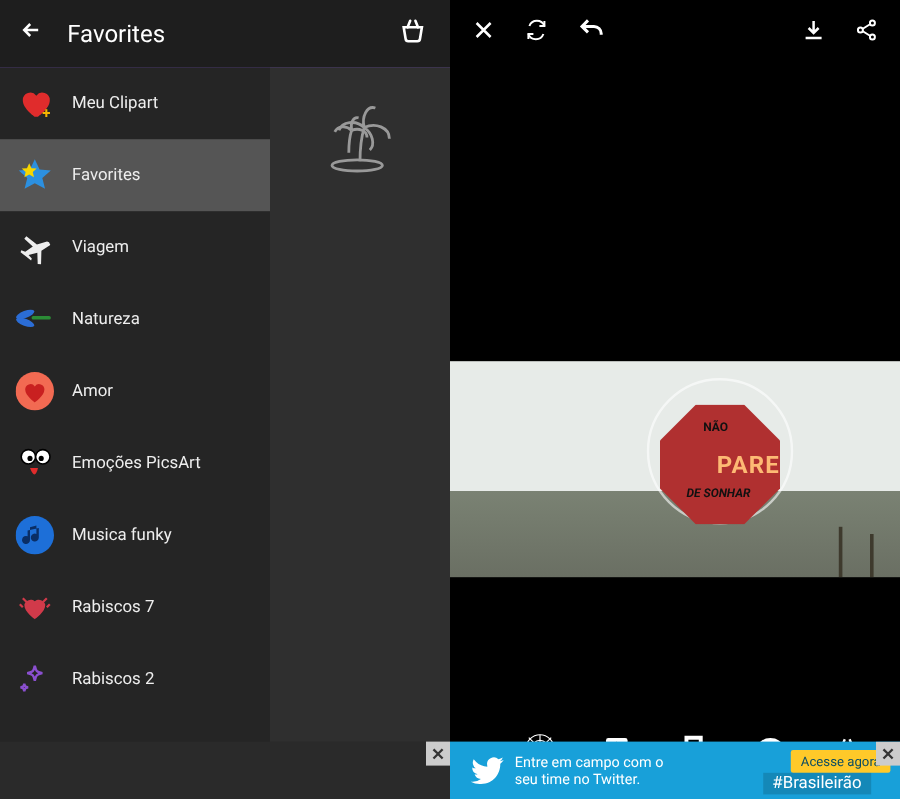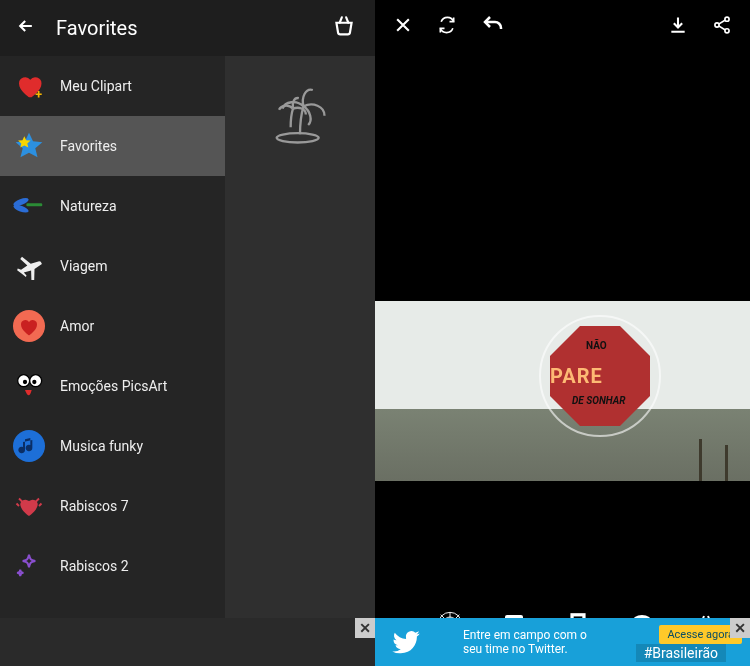--- a/index.html
+++ b/index.html
@@ -102,22 +102,22 @@
   }
   .stop-sign {
     position: absolute;
     top: 20px; right: 95px;
     width: 110px; height: 110px;
   }
   .octagon {
     width: 100px; height: 100px;
     background: #b03030;
     clip-path: polygon(30% 0%, 70% 0%, 100% 30%, 100% 70%, 70% 100%, 30% 100%, 0% 70%, 0% 30%);
-    margin: 5px auto 0 auto;
-    display:flex; align-items:center; justify-content:flex-start;
+    margin: 16px auto 0 auto;
+    display:flex; align-items:center; justify-content:flex-end;
     position: relative;
     border-radius: 18px;
   }
   .octagon-text {
     font-weight: bold; color:#fdba74; font-size: 20px; letter-spacing: 1px;
     text-align:center;
   }
   .overlay-txt { position:absolute; color:#111; font-size:10px; font-weight:bold; }
   .ov1 { top:14px; left:36px; }
   .ov2 { bottom:20px; left:22px; font-style: italic; }
@@ -151,21 +151,21 @@
     width:375px; background:#18a0d9; position:relative;
     display:flex; align-items:center; padding:0 8px;
     overflow:hidden;
   }
   .ad-close {
     position:absolute; top:0; right:0; width:20px; height:20px;
     background:#ccc; color:#333; font-size:14px; font-weight:bold;
     display:flex; align-items:center; justify-content:center; cursor:pointer;
   }
   .twitter-icon { width:30px; height:30px; margin:0 8px; }
-  .ad-text { color:#fff; font-size:12px; line-height:1.2; flex:1;margin-left:34px; }
+  .ad-text { color:#fff; font-size:12px; line-height:1.2; flex:1; }
   .ad-cta {
     background:#ffc929; color:#0a4c63; font-size:11px; padding:3px 8px; border-radius:2px;
     margin-bottom:16px;
   }
   .ad-hash { position:absolute; right:24px; bottom:4px; color:#fff; background:rgba(0,0,0,0.15); font-size:14px; padding:1px 8px; }
 </style>
 </head>
 <body>
 
 <div class="panel-left">
@@ -201,36 +201,36 @@
           <svg width="32" height="32" viewBox="0 0 24 24">
               <path fill="#2c90e0" d="M12 2l3 6.5 7 .6-5.3 4.6 1.7 6.8L12 17l-6.4 3.5 1.7-6.8L2 9.1l7-.6z"></path>
               <path fill="#f7d600" d="M10 8l2 4.3 4.7.4-3.5 3.1 1.1 4.5L10 18l-4.3 2.3 1.1-4.5-3.5-3.1 4.7-.4z" transform="translate(1.5 -1) scale(0.7)"></path>
             </svg>
         </div>
         <div class="category-label">Favorites</div>
       </div>
 
       <div class="category-item">
         <div class="category-icon">
+          <svg width="30" height="30" viewBox="0 0 24 24" fill="#eee">
+              <path d="M21 12l-7-1-4-8-2 1 3 7-6 1-2-2-1 1 2 4 2 4 1-1-1-3 6 1-3 7 2 1 4-8 7-1v-2z" transform="rotate(-25 12 12)"></path>
+            </svg>
+        </div>
+        <div class="category-label">Viagem</div>
+      </div>
+
+      <div class="category-item">
+        <div class="category-icon">
           <svg width="32" height="32" viewBox="0 0 24 24">
               <ellipse cx="6" cy="9" rx="6" ry="2.2" fill="#2b6dd6" transform="rotate(-20 6 9)"></ellipse>
               <ellipse cx="6" cy="14" rx="6" ry="2.2" fill="#2b6dd6" transform="rotate(20 6 14)"></ellipse>
               <rect x="10" y="10" width="12" height="2.2" rx="1" fill="#2b8c36"></rect>
             </svg>
         </div>
         <div class="category-label">Natureza</div>
-      </div>
-
-      <div class="category-item">
-        <div class="category-icon">
-          <svg width="30" height="30" viewBox="0 0 24 24" fill="#eee">
-              <path d="M21 12l-7-1-4-8-2 1 3 7-6 1-2-2-1 1 2 4 2 4 1-1-1-3 6 1-3 7 2 1 4-8 7-1v-2z" transform="rotate(-25 12 12)"></path>
-            </svg>
-        </div>
-        <div class="category-label">Viagem</div>
       </div>
 
 
       <div class="category-item">
         <div class="category-icon">
           <svg width="32" height="32" viewBox="0 0 24 24">
               <circle cx="12" cy="12" r="12" fill="#f26a52"></circle>
               <path fill="#c92020" d="M12 19s-6-4-6-8a3.3 3.3 0 016-2 3.3 3.3 0 016 2c0 4-6 8-6 8z"></path>
             </svg>
         </div>

